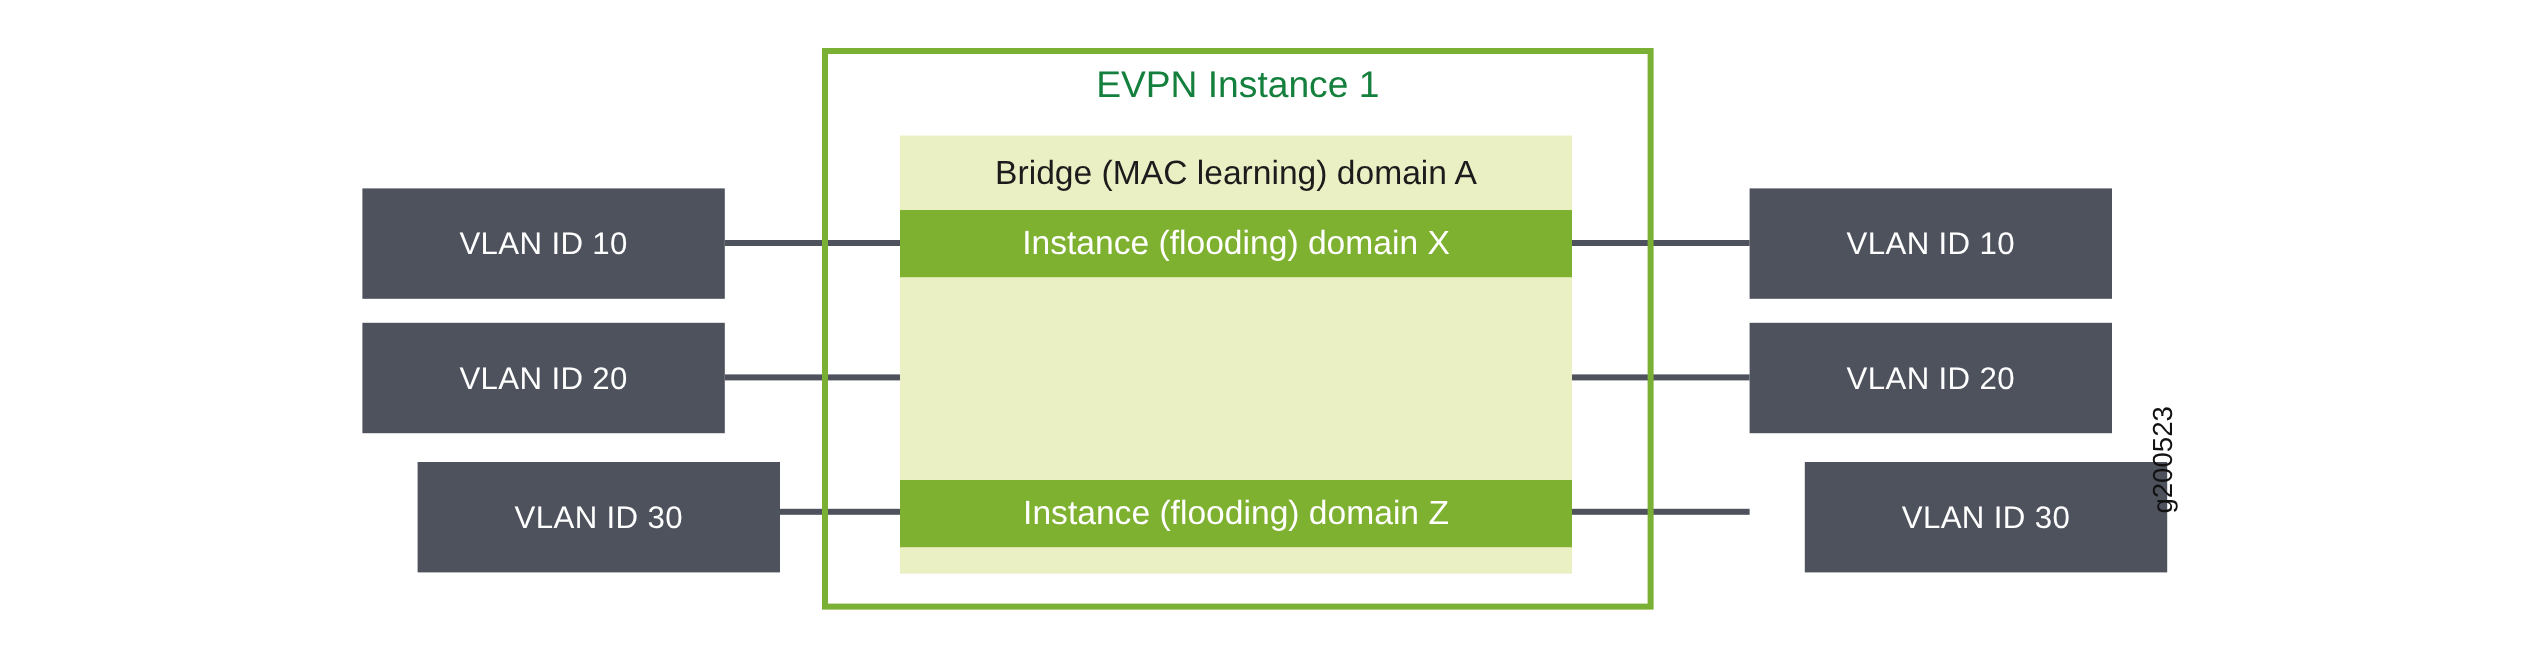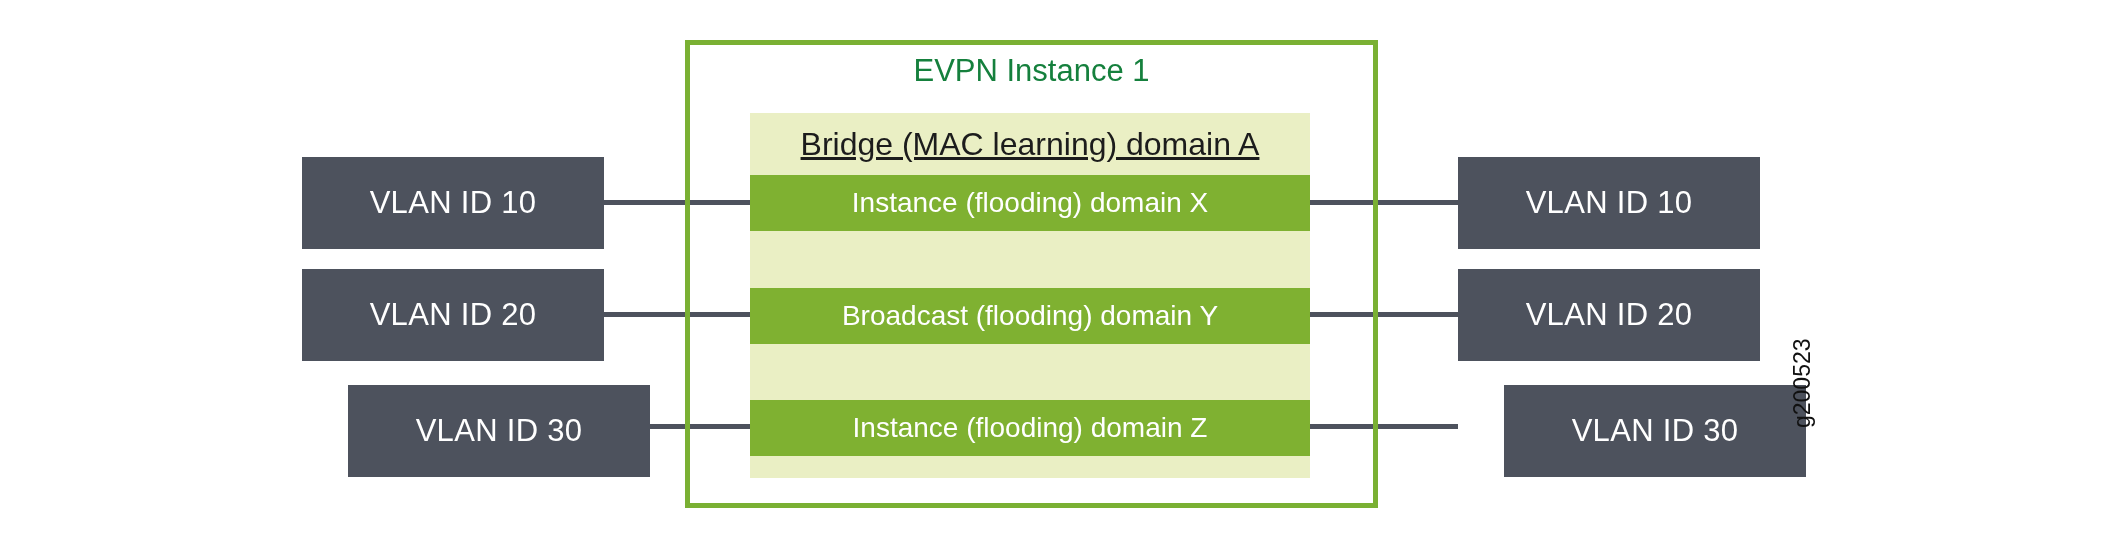--- a/index.html
+++ b/index.html
@@ -16,21 +16,21 @@
   
   .vlan-box{
     position:absolute;
     width:302px;
     height:92px;
     background:#4d525d;
     color:#ffffff;
     display:flex;
     align-items:center;
     justify-content:center;
-    font-size:31px;
+    font-size:26px;
     letter-spacing:.3px;
     box-sizing:border-box;
   }
   .vlan-left{ left:302px; }
   .vlan-right{ left:1458px; }
   .row-1{ top:157px; }
   .row-2{ top:269px; }
   .row-3{ top:385px;margin-left:46px; }
 
   
@@ -80,23 +80,22 @@
   }
   #bridge-domain-label{
     position:absolute;
     left:750px;
     top:113px;
     width:560px;
     height:62px;
     display:flex;
     align-items:center;
     justify-content:center;
-    font-size:32px;
+    font-size:28px;
     color:#1c1c1c;
-    text-decoration:underline;
   }
 
   
   .bcast-bar{
     position:absolute;
     left:750px;
     width:560px;
     height:56px;
     background:#7fb131;
     color:#ffffff;
@@ -137,21 +136,20 @@
   <div id="evpn-frame"></div>
 
   <div id="evpn-title">EVPN Instance 1</div>
 
   <div id="bridge-domain"></div>
 
   <div id="bridge-domain-label">Bridge (MAC learning) domain A</div>
 
   <div class="bcast-bar bcast-1">Instance (flooding) domain X</div>
 
-  <div class="bcast-bar bcast-2">Broadcast (flooding) domain Y</div>
 
   <div class="bcast-bar bcast-3">Instance (flooding) domain Z</div>
 
   <div class="vlan-box vlan-left row-1">VLAN ID 10</div>
 
   <div class="vlan-box vlan-left row-2">VLAN ID 20</div>
 
   <div class="vlan-box vlan-left row-3">VLAN ID 30</div>
 
   <div class="vlan-box vlan-right row-1">VLAN ID 10</div>

